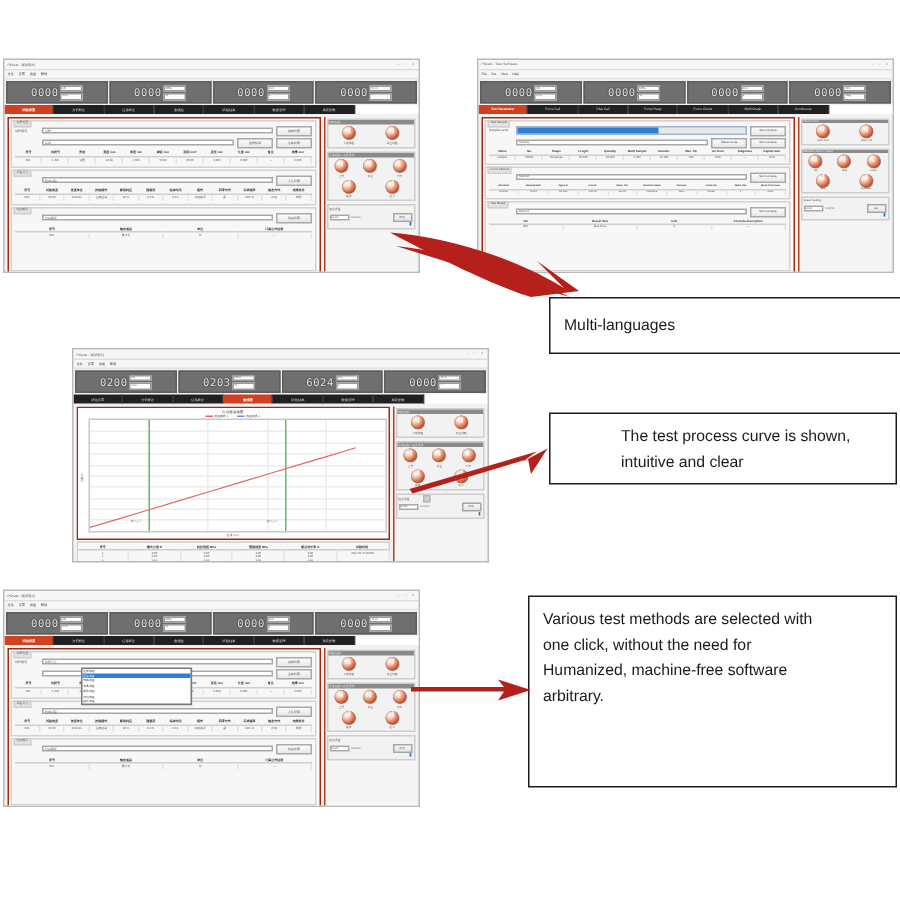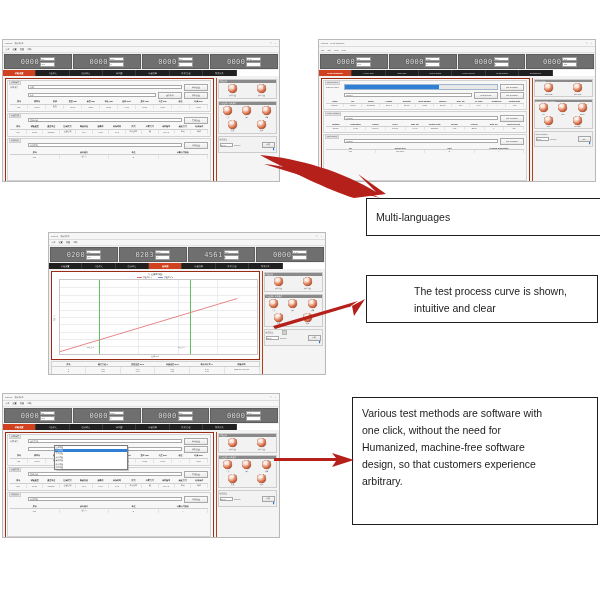--- a/index.html
+++ b/index.html
@@ -644,21 +644,21 @@
       <span class="minis">
         <span class="m">
             <u>MPa</u>
           </span>
         <span class="m">
             <u>%</u>
           </span>
       </span>
     </div>
     <div class="ro">
-      <span class="digits">4561</span>
+      <span class="digits">6024</span>
       <span class="minis">
         <span class="m">
             <u>mm</u>
           </span>
         <span class="m">
             <u>s</u>
           </span>
       </span>
     </div>
     <div class="ro">
@@ -1086,24 +1086,23 @@
 <div class="callout" style="left:366px;top:198px;width:273px;height:38px;display:flex;align-items:center;">
   <p>Multi-languages</p>
 </div>
 
 <div class="callout" style="left:366px;top:275px;width:232px;height:48px;padding-left:47px;">
   <p>The test process curve is shown,</p>
   <p>intuitive and clear</p>
 </div>
 
 <div class="callout" style="left:352px;top:397px;width:246px;height:128px;">
-  <p>Various test methods are software with</p>
+  <p>Various test methods are selected with</p>
   <p>one click, without the need for</p>
   <p>Humanized, machine-free software</p>
-  <p>design, so that customers experience</p>
   <p>arbitrary.</p>
 </div>
 
 <svg class="arrowsvg" style="left:258px;top:152px;width:130px;height:58px;" viewBox="0 0 130 58">
   <path d="M2 3 C40 6 86 20 118 40 L100 22 L128 42 L96 46 C70 38 34 20 2 3 Z" fill="#b5201a"></path>
   <path d="M6 12 C44 16 88 30 122 46 C86 36 44 24 6 12 Z" fill="#b5201a"></path>
 </svg>
 
 <svg class="arrowsvg" style="left:272px;top:292px;width:96px;height:38px;" viewBox="0 0 96 38">
   <path d="M1 34 L86 9 L76 16 L93 7 L82 24 L80 14 L3 37 Z" fill="#b5201a"></path>

